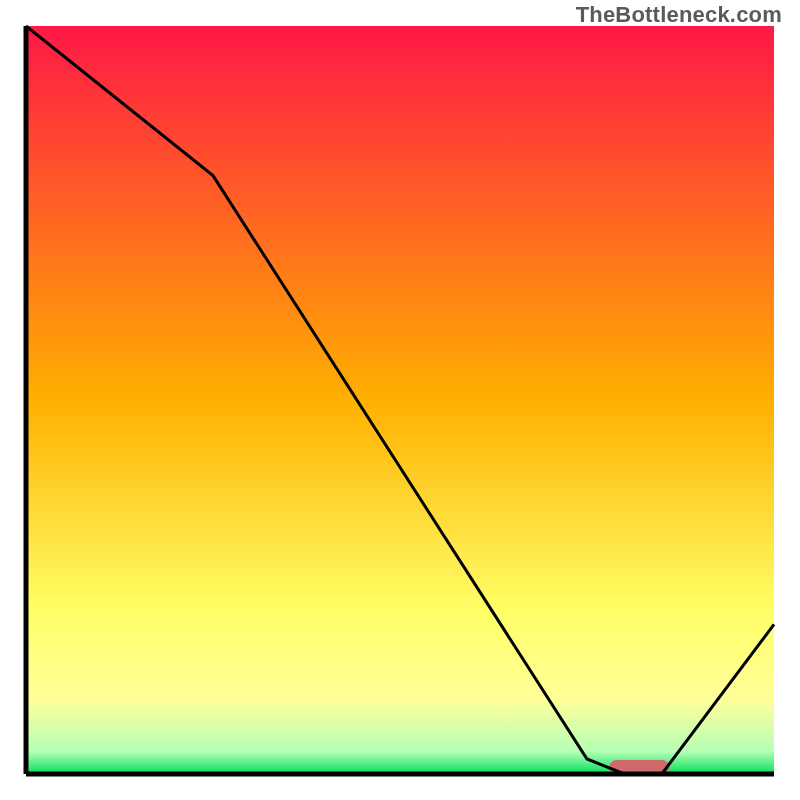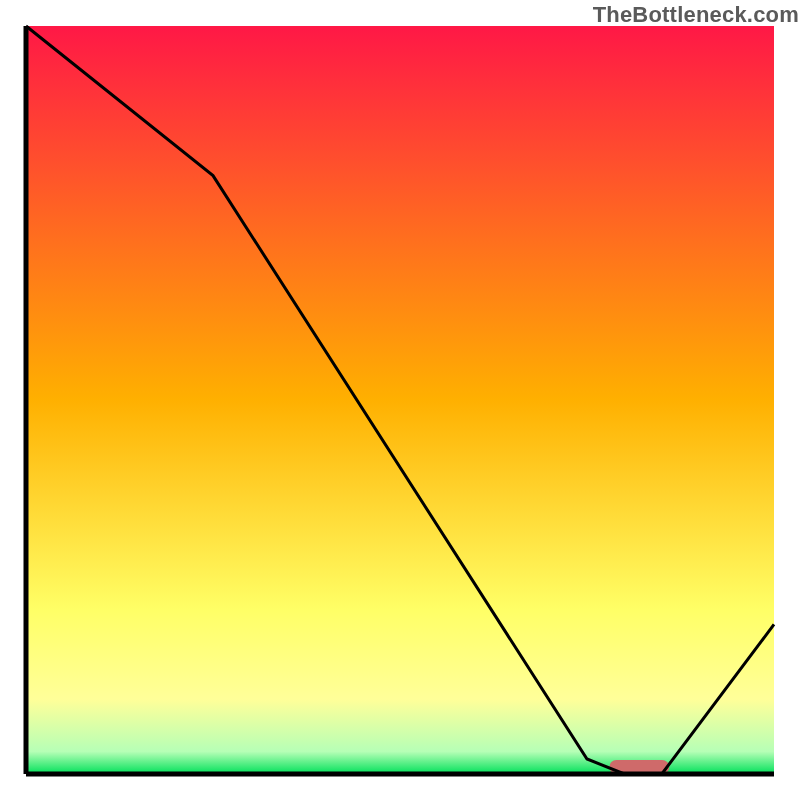--- a/index.html
+++ b/index.html
@@ -12,21 +12,21 @@
     font-family: Arial, Helvetica, sans-serif;
   }
   .container {
     position: relative;
     width: 800px;
     height: 800px;
   }
   .watermark {
     position: absolute;
     top: 2px;
-    right: 1px;
+    right: 18px;
     font-size: 22px;
     font-weight: 600;
     color: #5a5a5a;
     letter-spacing: 0.2px;
   }
   svg {
     display: block;
   }
 </style>
 </head>

